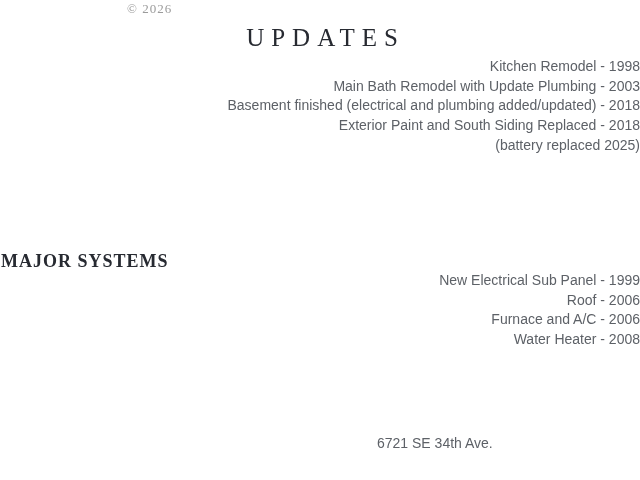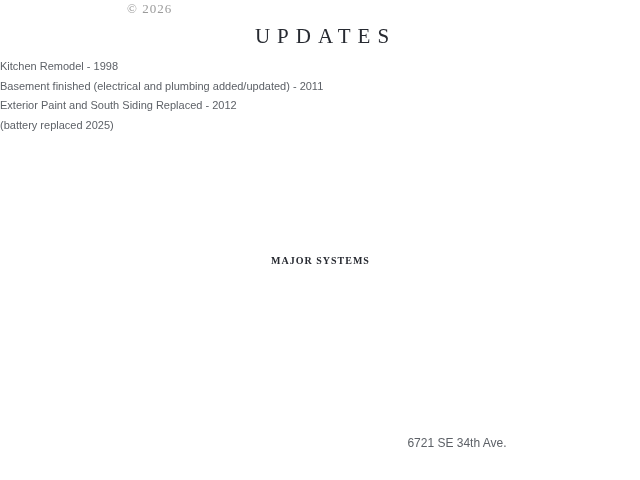--- a/index.html
+++ b/index.html
@@ -28,86 +28,92 @@
   .title {
     position: absolute;
     top: 24px;
     left: 0;
     width: 100%;
     text-align: center;
     padding-left: 11px; 
     box-sizing: border-box;
     font-family: "Liberation Serif", serif;
     font-weight: 400;
-    font-size: 21px;
+    font-size: 25px;
     letter-spacing: 7px;
     color: #272a31;
   }
   .updates-list {
     position: absolute;
     top: 57px;
     left: 0;
     width: 100%;
   }
   .updates-list .line,
   .systems-list .line {
     line-height: 19.7px;
     height: 19.7px;
-    text-align: left;
-    font-size: 11px;
+    text-align: right;
+    font-size: 14px;
     color: #5d6167;
   }
   .section-heading {
     position: absolute;
     top: 253px;
     left: 0;
     width: 100%;
-    text-align: center;
     padding-left: 1px;
     box-sizing: border-box;
     font-family: "Liberation Serif", serif;
     font-weight: 700;
-    font-size: 10px;
+    font-size: 18px;
     letter-spacing: 1px;
     line-height: 16px;
     color: #272a31;
   }
   .systems-list {
     position: absolute;
     top: 271px;
     left: 0;
     width: 100%;
   }
   .address-block {
     position: absolute;
     left: 377px;
     top: 437px;
     width: 160px;
-    text-align: center;
-    font-size: 12px;
+    text-align: left;
+    font-size: 14px;
     line-height: 13px;
     color: #5d6167;
   }
 </style>
 </head>
 <body>
 
 <div class="page">
 
   <div class="copyright">© 2026</div>
 
   <div class="title">UPDATES</div>
 
   <div class="updates-list">
     <div class="line">Kitchen Remodel - 1998</div>
-    <div class="line">Basement finished (electrical and plumbing added/updated) - 2011</div>
-    <div class="line">Exterior Paint and South Siding Replaced - 2012</div>
+    <div class="line">Main Bath Remodel with Update Plumbing - 2003</div>
+    <div class="line">Basement finished (electrical and plumbing added/updated) - 2018</div>
+    <div class="line">Exterior Paint and South Siding Replaced - 2018</div>
     <div class="line">(battery replaced 2025)</div>
   </div>
 
   <div class="section-heading">MAJOR SYSTEMS</div>
 
+  <div class="systems-list">
+    <div class="line">New Electrical Sub Panel - 1999</div>
+    <div class="line">Roof - 2006</div>
+    <div class="line">Furnace and A/C - 2006</div>
+    <div class="line">Water Heater - 2008</div>
+  </div>
 
   <div class="address-block">
     <div>6721 SE 34th Ave.</div>
   </div>
 
 </div>
 
 </body></html>

